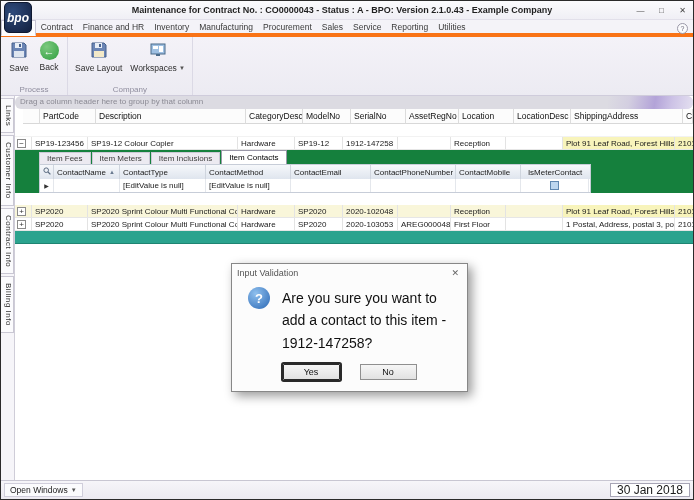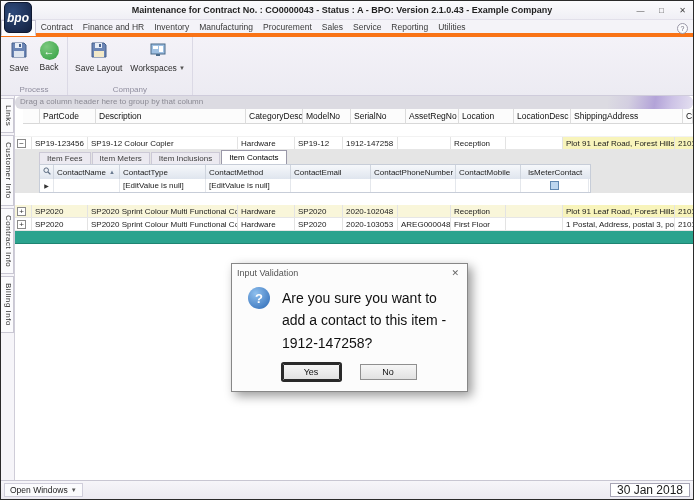--- a/index.html
+++ b/index.html
@@ -71,21 +71,21 @@
 
   .blankrow { height:13px; background:#fff; border-bottom:1px solid #f2f2f2; }
   .grow { display:flex; height:13px; border-bottom:1px solid #e6e6e6; }
   .grow .gcell { background:#fff; }
   .grow.cream .gcell { background:#f9f6da; }
   .grow .gcell.yel { background:#f8f4bb; }
   .grow.sel { background:#2ba38e; border-bottom:1px solid #1f8472; }
   .expbox { width:9px; height:9px; border:1px solid #8a8a8a; background:#fff; font-size:8px;
             line-height:7px; text-align:center; color:#333; display:inline-block; }
 
-  .detail { padding-left:24px; background:#e5e5e5; }
+  .detail { padding-left:24px; background:#15803d; }
   .dtabs { display:flex; height:14px; align-items:flex-end; gap:1px; }
   .dtab { font-size:8px; padding:1px 7px; background:#eceaf1; border:1px solid #ccc9d6;
           border-bottom:none; color:#3c3c3c; height:12px; display:flex; align-items:center; }
   .dtab.active { background:#fff; border:1px solid #9a98a8; border-bottom:none; height:14px; color:#000; }
   .dgrid { border:1px solid #c7cdd8; width:552px; }
   .dhead { display:flex; height:14px; background:linear-gradient(#f6f8fb,#dfe5ee); }
   .dcell { border-right:1px solid #cfd5de; padding:0 3px; font-size:8px; display:flex;
            align-items:center; white-space:nowrap; overflow:hidden; }
   .dci { width:14px; justify-content:center; }
   .dc0{width:66px}.dc1{width:86px}.dc2{width:85px}.dc3{width:80px}

